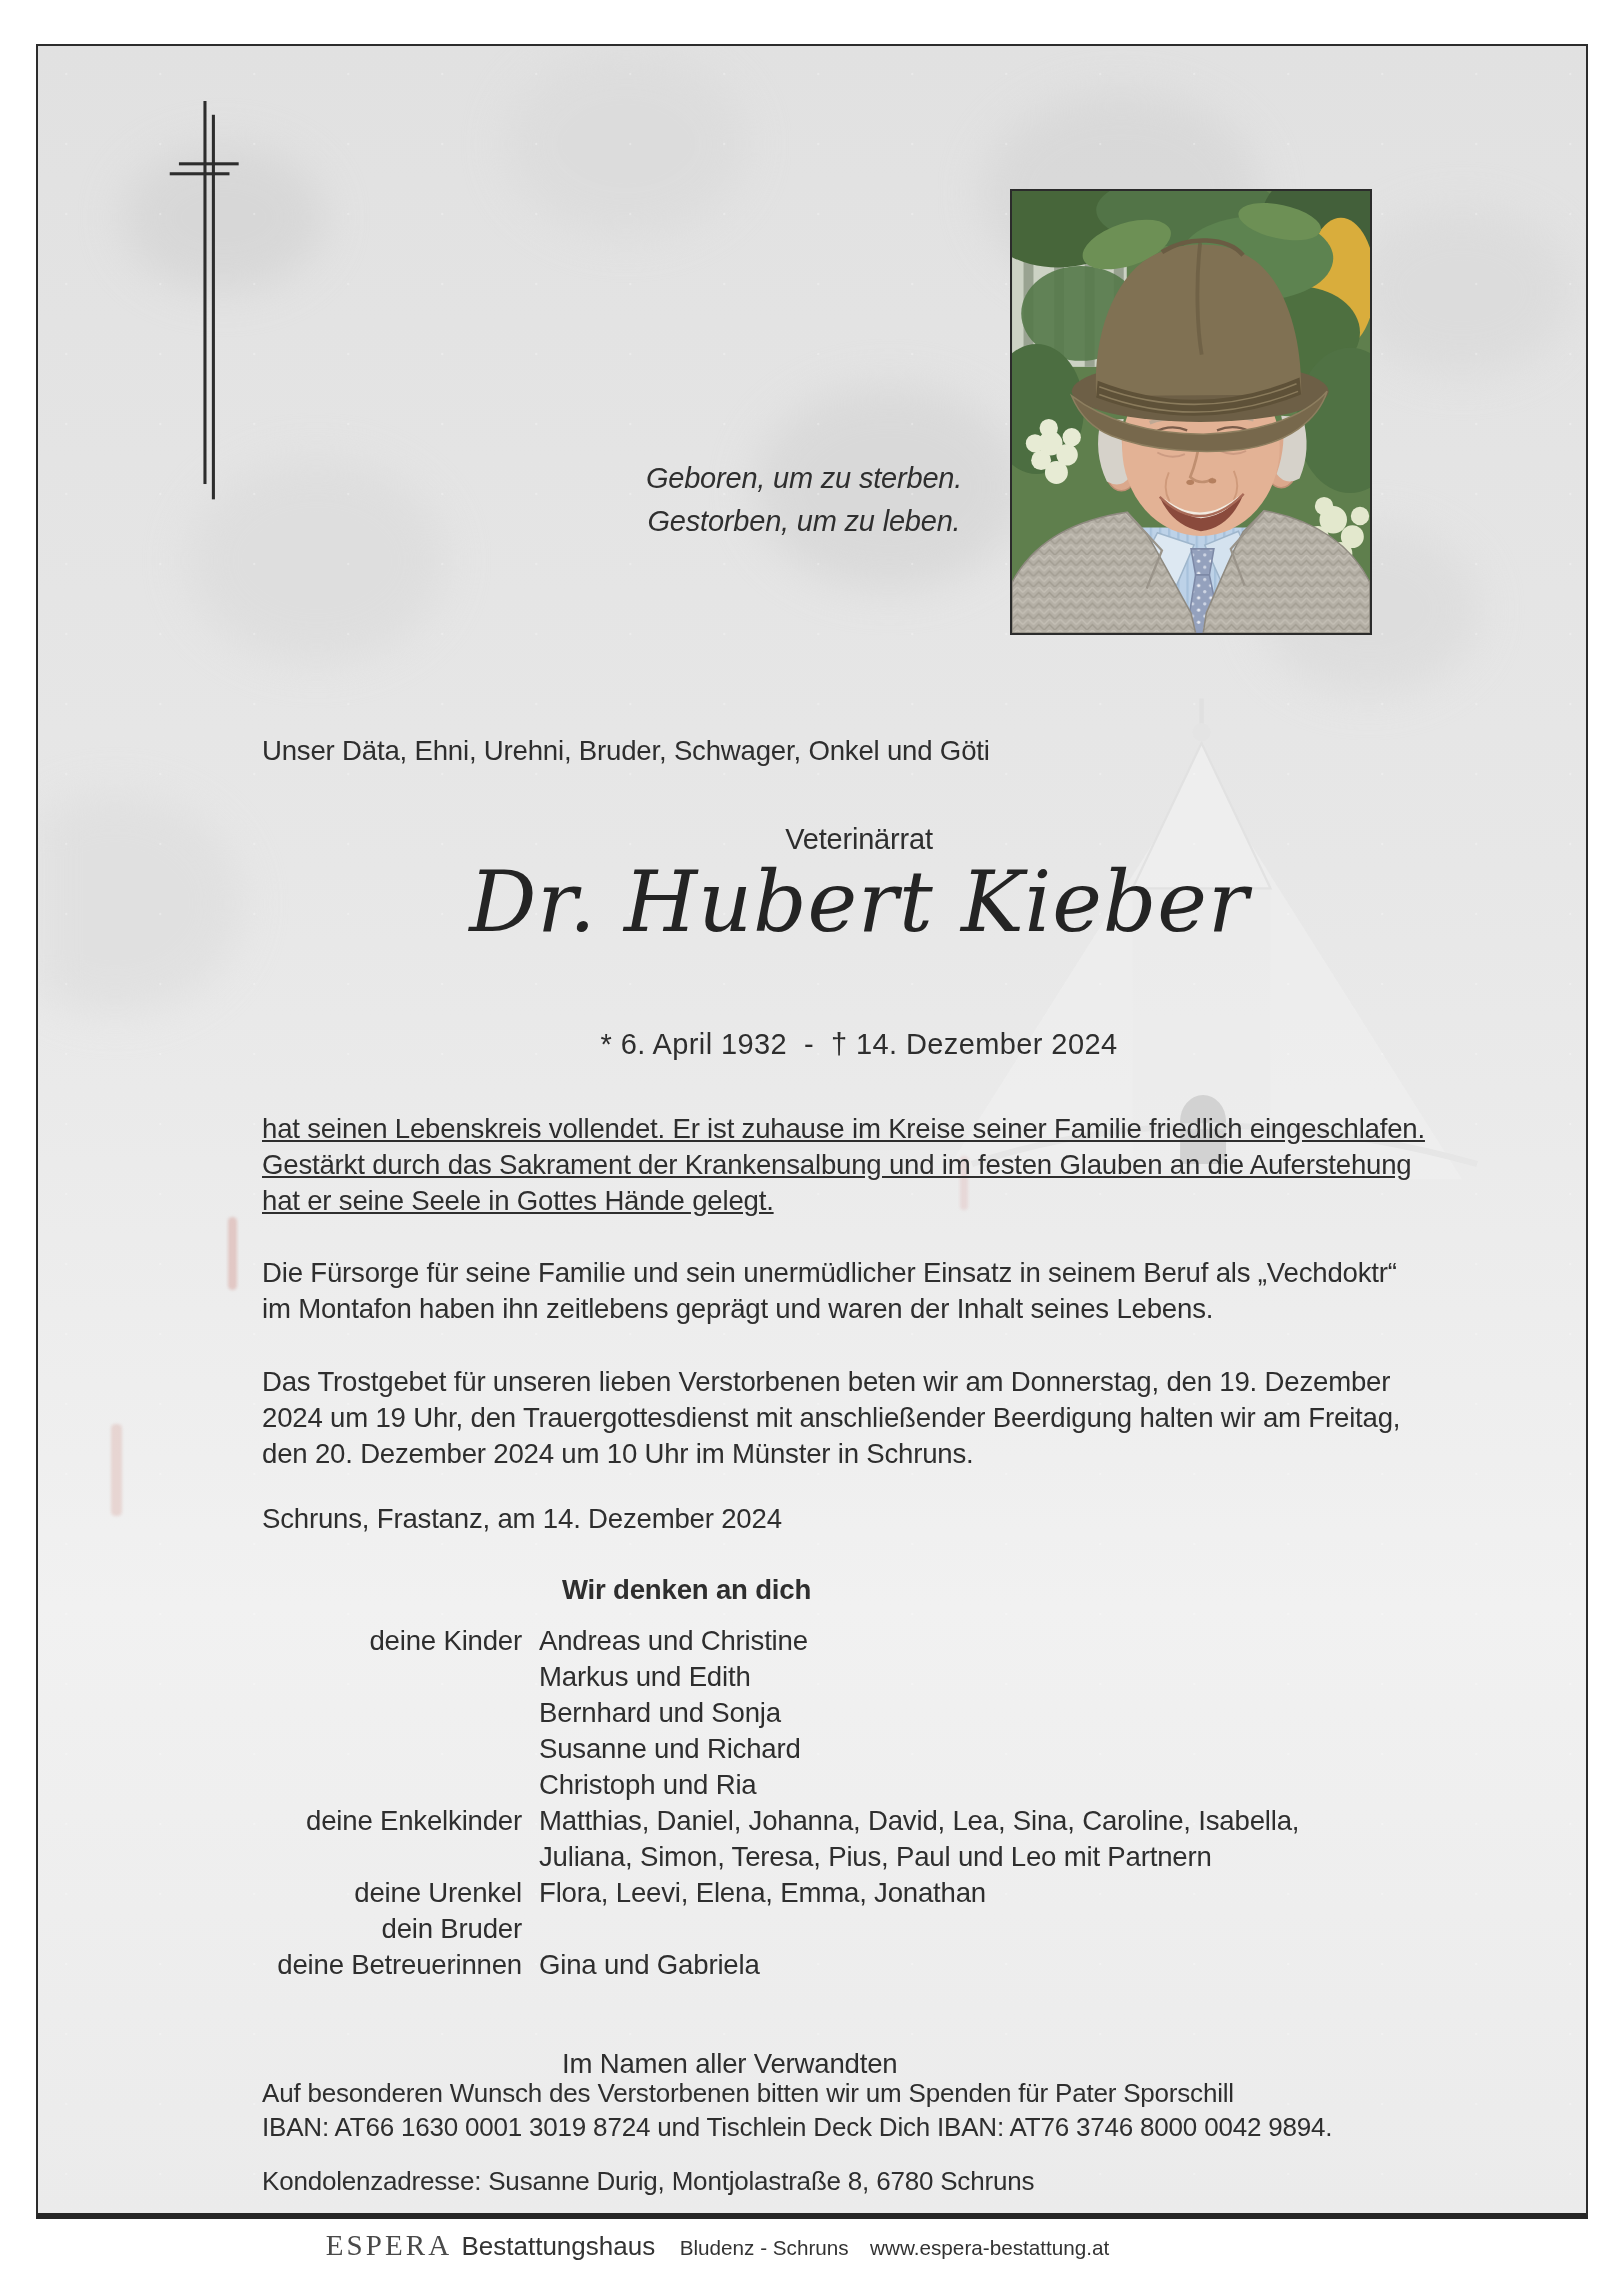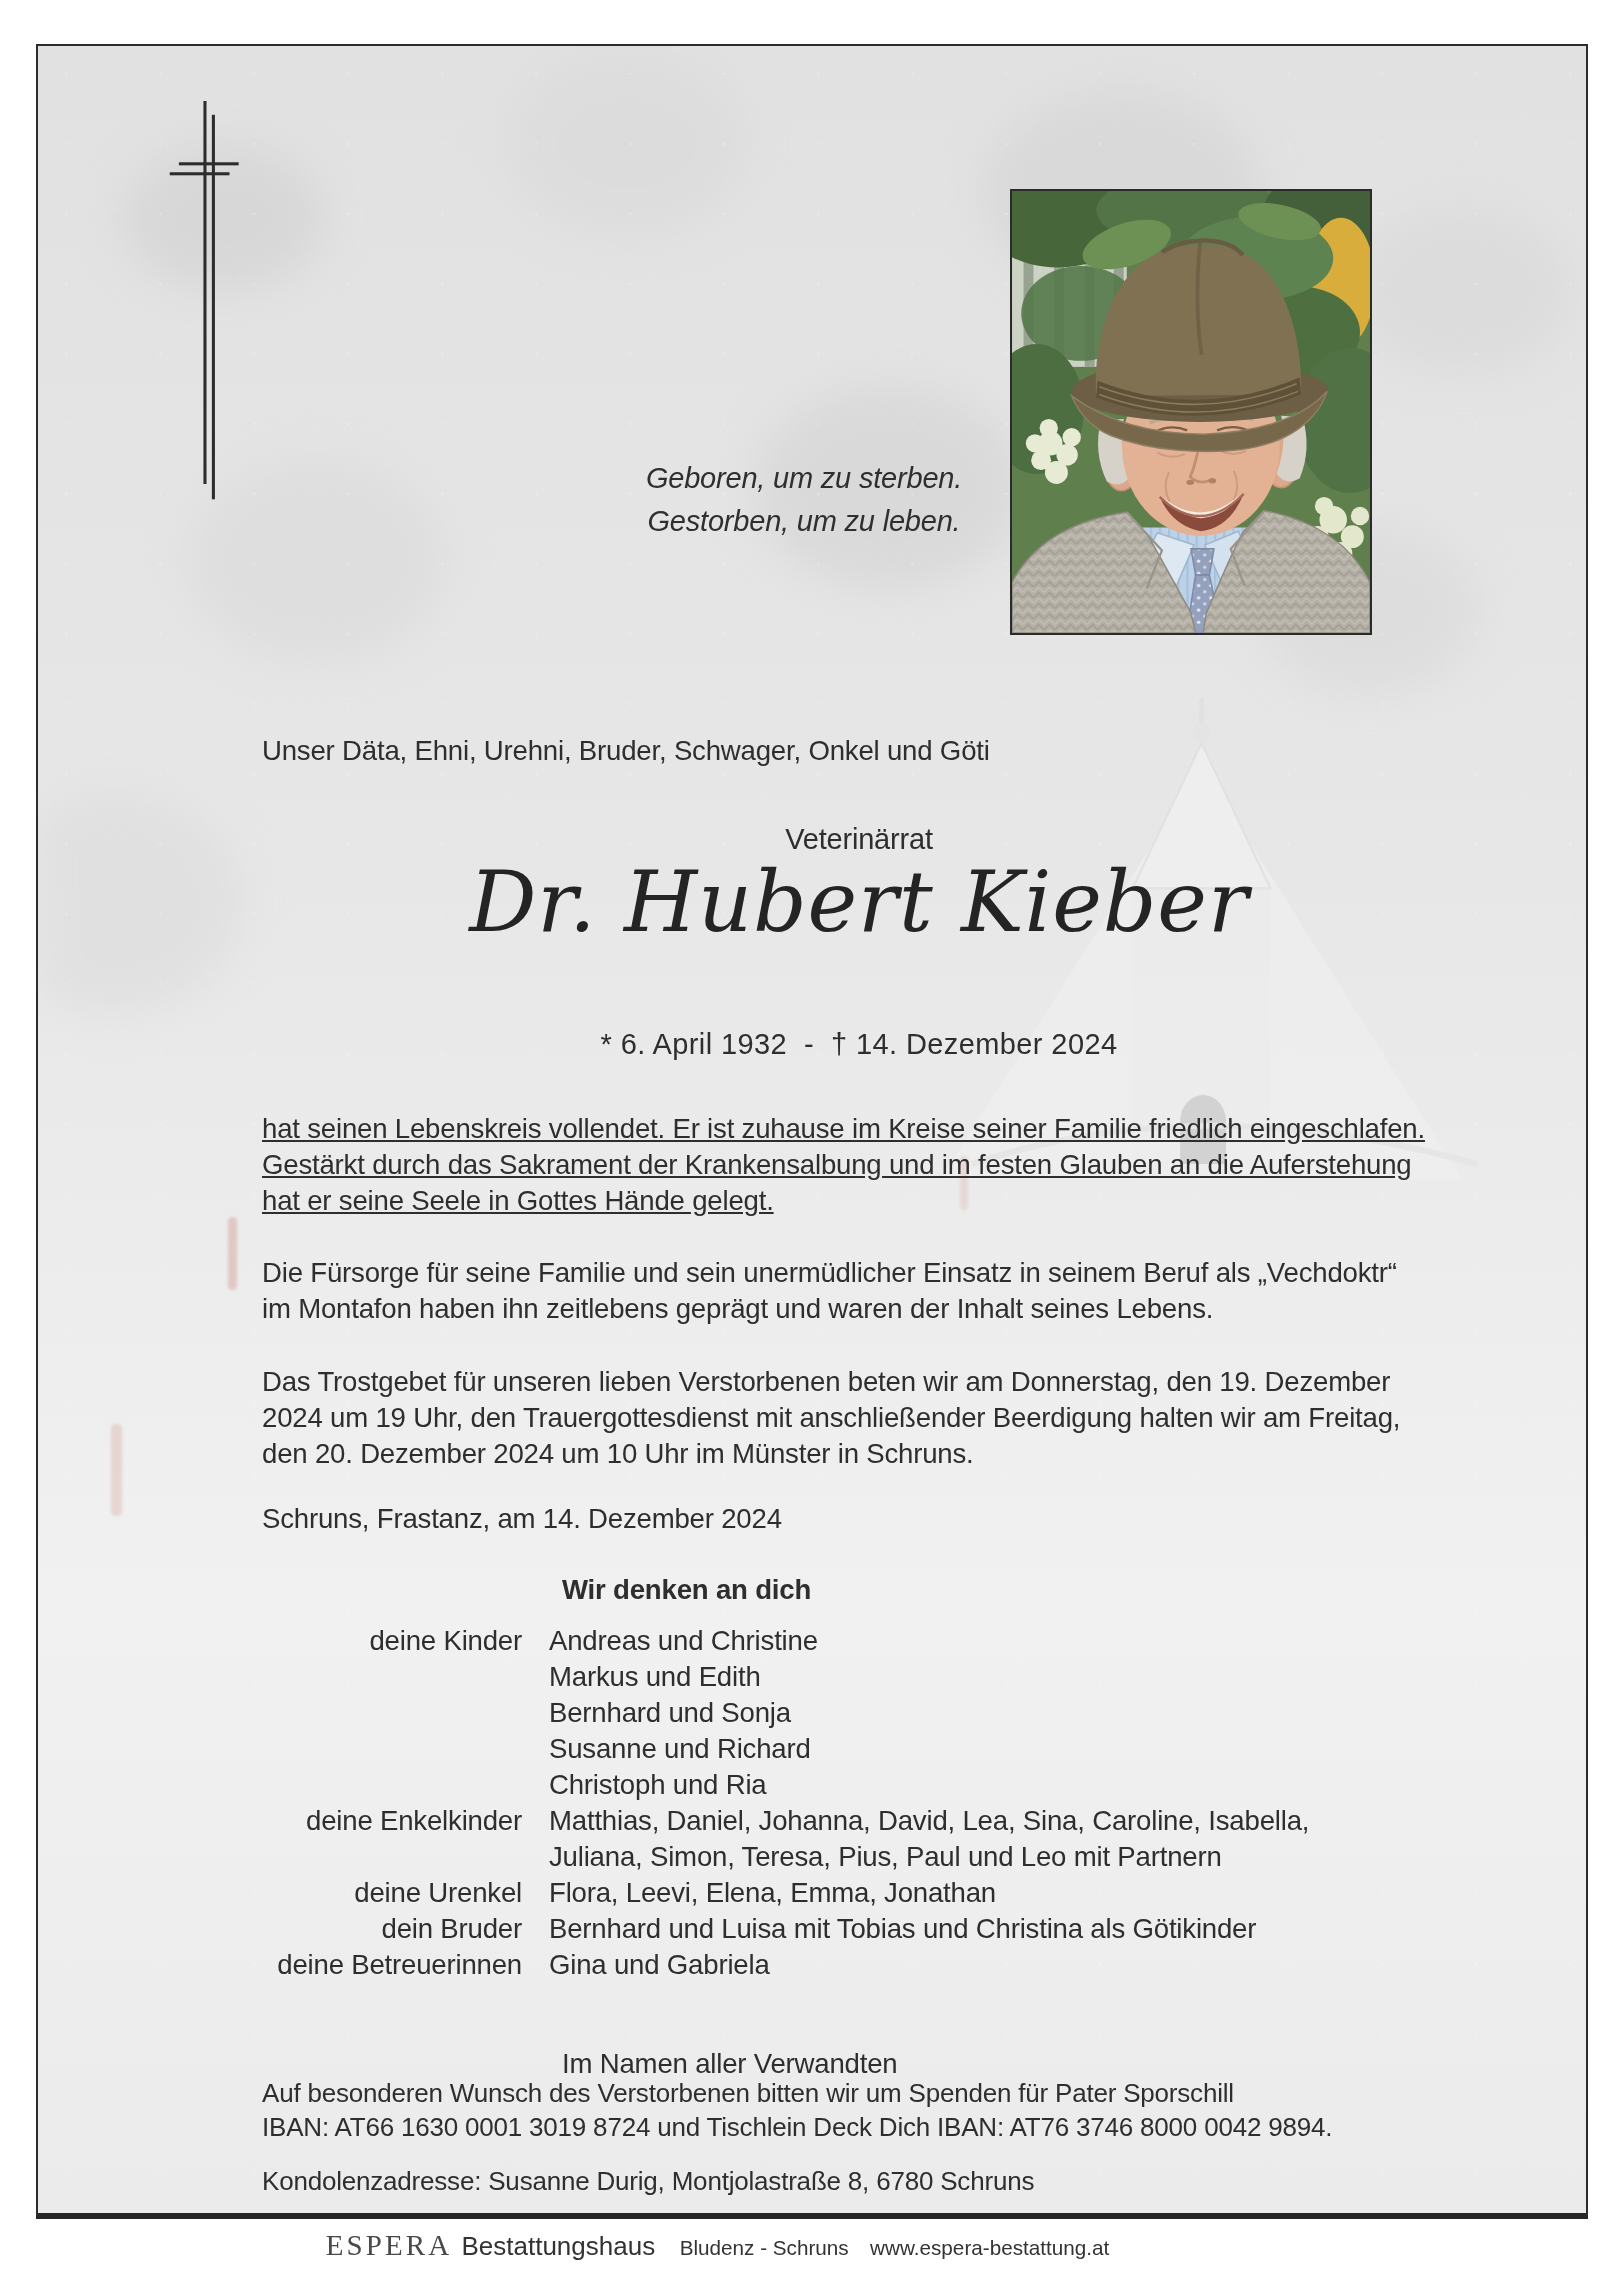--- a/index.html
+++ b/index.html
@@ -67,21 +67,21 @@
   .para{position:absolute;left:224px;font-size:27.6px;line-height:36px;letter-spacing:-0.2px;}
   .para1{top:1065px;text-decoration:underline;}
   .para2{top:1209px;}
   .para3{top:1318px;}
   .placedate{position:absolute;left:224px;top:1457px;font-size:27.6px;letter-spacing:-0.2px;}
   .remember{position:absolute;left:524px;top:1528px;font-size:27.6px;font-weight:bold;letter-spacing:-0.2px;}
 
   .family{position:absolute;left:224px;top:1577px;font-size:27.6px;letter-spacing:-0.2px;}
   .frow{display:flex;height:36px;line-height:36px;}
   .flabel{width:260px;text-align:right;white-space:pre;}
-  .fnames{margin-left:27px;white-space:pre;}
+  .fnames{margin-left:17px;white-space:pre;}
 
   .closing{position:absolute;left:524px;top:1959px;font-size:27.6px;letter-spacing:-0.2px;margin-top:43px;}
   .donation{position:absolute;left:224px;top:2030px;font-size:26px;line-height:34px;letter-spacing:-0.2px;}
   .condolence{position:absolute;left:224px;top:2120px;font-size:26px;letter-spacing:-0.2px;}
 
   
   .footer{
     position:absolute;left:0;top:2229px;width:1435px;
     display:flex;justify-content:center;align-items:baseline;color:#414141;
   }
@@ -277,21 +277,20 @@
       <div class="frow">
         <div class="flabel"></div>
         <div class="fnames">Juliana, Simon, Teresa, Pius, Paul und Leo mit Partnern</div>
       </div>
       <div class="frow">
         <div class="flabel">deine Urenkel</div>
         <div class="fnames">Flora, Leevi, Elena, Emma, Jonathan</div>
       </div>
       <div class="frow">
         <div class="flabel">dein Bruder</div>
-        <div class="fnames">Bernhard und Luisa mit Tobias und Christina als Götikinder</div>
       </div>
       <div class="frow">
         <div class="flabel">deine Betreuerinnen</div>
         <div class="fnames">Gina und Gabriela</div>
       </div>
     </div>
 
     <div class="closing line">Im Namen aller Verwandten</div>
 
     <div class="donation">

